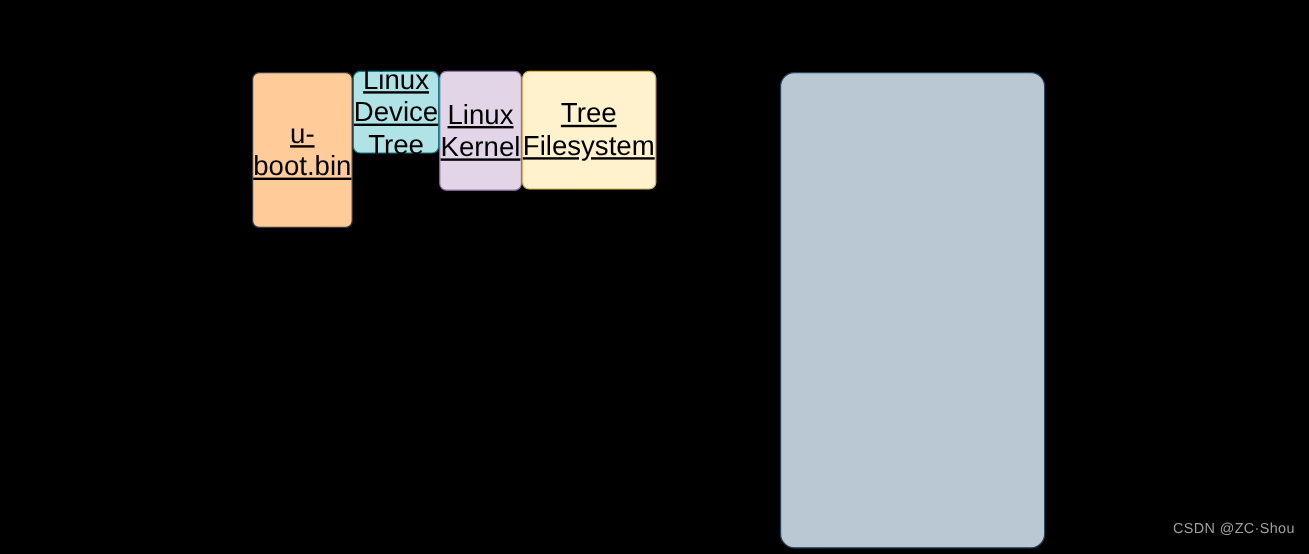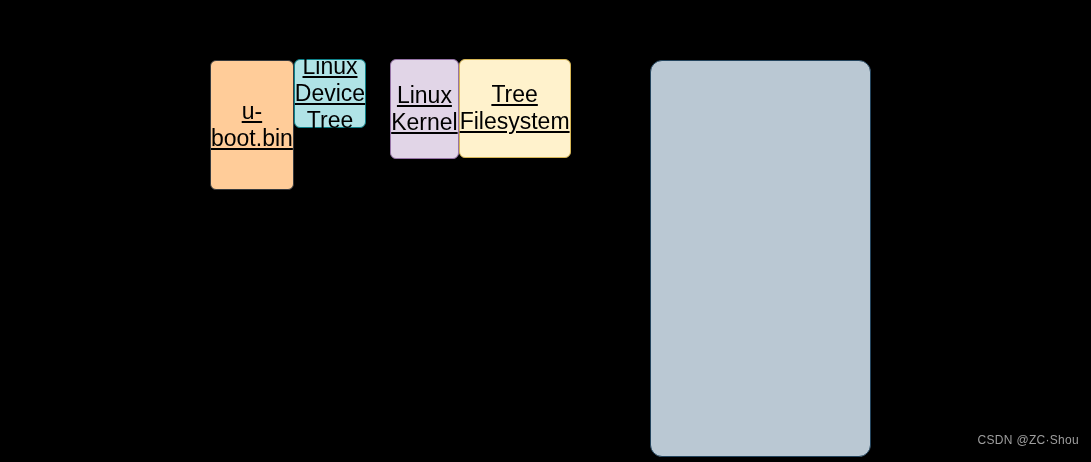--- a/index.html
+++ b/index.html
@@ -34,21 +34,21 @@
     justify-content: center;
     font-size: 23px;
     color: #000000;
     text-align: center;
   }
   .box + .box {
     margin-top: -1.5px;
   }
   .box-0 { height: 130px; }
   .box-1 { height: 69px; }
-  .box-2 { height: 100px; margin-left: 24px; }
+  .box-2 { height: 100px; }
   .box-3 { height: 99px; }
   .right-panel {
     position: absolute;
     box-sizing: border-box;
     left: 650px;
     top: 60px;
     width: 221px;
     height: 397px;
     border: 1.5px solid #000;
     border-radius: 12px;

